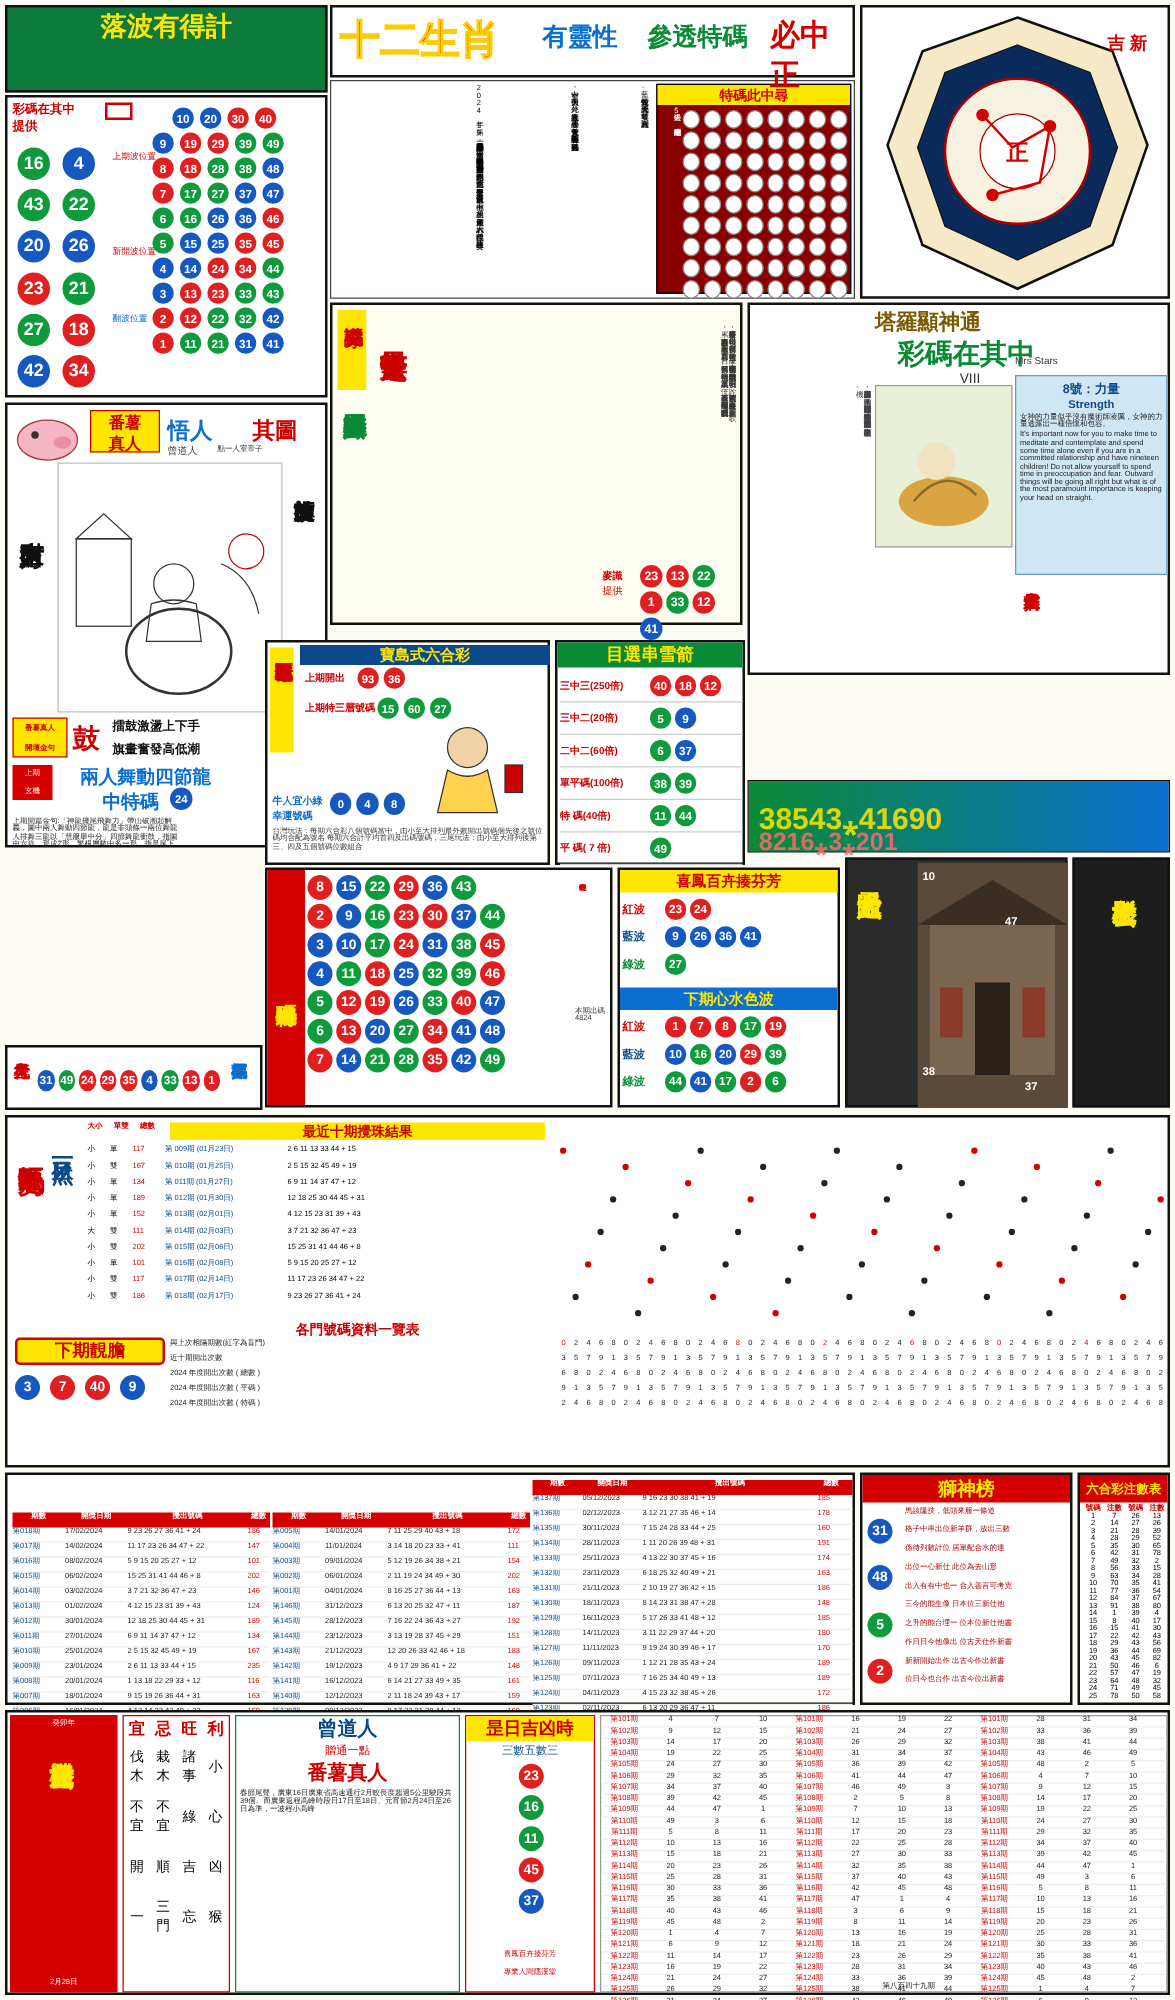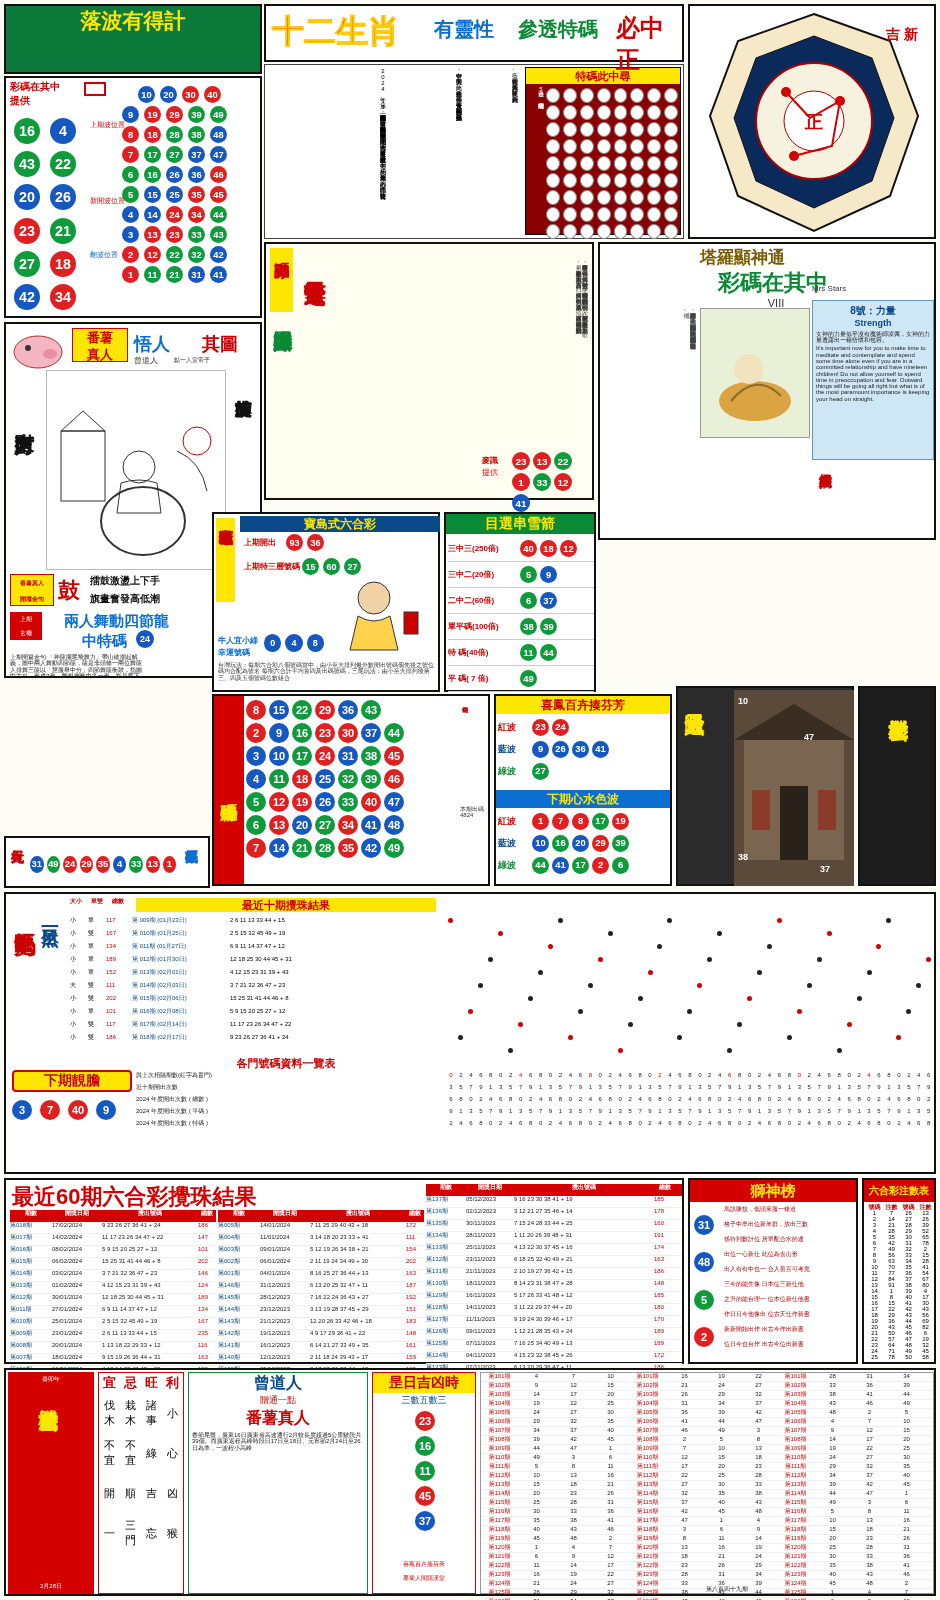--- a/index.html
+++ b/index.html
@@ -420,20 +420,24 @@
         <div style="display: flex; align-items: center; height: 25px; border-bottom: 1px solid rgb(204, 204, 204);">
           <div class="t8 bold" style="width: 72px; color: rgb(204, 0, 0);">平  碼( 7 倍)</div>
           <div style="display: flex; gap: 3px;">
             <div class="ball b-green" style="width: 17px; height: 17px; font-size: 9.35px;">49</div>
           </div>
         </div>
       </div>
   </div>
 
 
+  <div class="blk" style="left:598px;top:624px;width:338px;height:58px;background:linear-gradient(90deg,#0a8a35,#0a6fd0);border:1px solid #111;">
+    <div class="blk bold" style="left:8px;top:12px;font-size:24px;color:#ffe600;opacity:.85;">38543⁎41690</div>
+    <div class="blk bold" style="left:8px;top:34px;font-size:20px;color:#ff6a6a;opacity:.85;">8216⁎3⁎201</div>
+  </div>
 
   <div class="blk" style="left:212px;top:694px;width:278px;height:192px;background:#fff;border:2px solid #111;">
     <div class="blk vert bold ctr" style="left:0;top:0;width:30px;height:188px;background:#d40000;color:#ffe600;font-size:17px;">追蹤特碼</div>
     <div class="blk" style="left:32px;top:4px;width:212px;height:184px;">
         <div style="display: flex; gap: 3px; margin-bottom: 3px;">
           <div class="ball b-red" style="width: 20px; height: 20px; font-size: 11px;">8</div>
           <div class="ball b-blue" style="width: 20px; height: 20px; font-size: 11px;">15</div>
           <div class="ball b-green" style="width: 20px; height: 20px; font-size: 11px;">22</div>
           <div class="ball b-red" style="width: 20px; height: 20px; font-size: 11px;">29</div>
           <div class="ball b-blue" style="width: 20px; height: 20px; font-size: 11px;">36</div>
@@ -1608,21 +1612,20 @@
           <div class="tiny" style="width: 10px; text-align: center; color: rgb(34, 34, 34);">0</div>
           <div class="tiny" style="width: 10px; text-align: center; color: rgb(34, 34, 34);">2</div>
           <div class="tiny" style="width: 10px; text-align: center; color: rgb(34, 34, 34);">4</div>
           <div class="tiny" style="width: 10px; text-align: center; color: rgb(34, 34, 34);">6</div>
           <div class="tiny" style="width: 10px; text-align: center; color: rgb(34, 34, 34);">8</div>
         </div>
       </div>
   </div>
 
   <div class="blk" style="left:4px;top:1178px;width:680px;height:186px;background:#fff;border:2px solid #111;">
-    <div class="blk bold" style="left:6px;top:2px;font-size:22px;color:#d40000;">最近60期六合彩攪珠結果</div>
     <div class="blk" style="left:4px;top:30px;width:206px;height:150px;">
         <div style="display: flex; height: 12px; background: rgb(212, 0, 0);">
           <div class="tiny bold wht" style="width: 42px; text-align: center;">期數</div>
           <div class="tiny bold wht" style="width: 50px; text-align: center;">開獎日期</div>
           <div class="tiny bold wht" style="width: 96px; text-align: center;">攪出號碼</div>
           <div class="tiny bold wht" style="width: 18px; text-align: center;">總數</div>
         </div>
         <div style="display: flex; height: 11px; border-bottom: 1px solid rgb(238, 238, 238);">
           <div class="tiny" style="width: 42px; color: rgb(10, 74, 138); overflow: hidden; white-space: nowrap;">第018期</div>
           <div class="tiny" style="width: 50px; color: rgb(34, 34, 34); overflow: hidden; white-space: nowrap;">17/02/2024</div>

